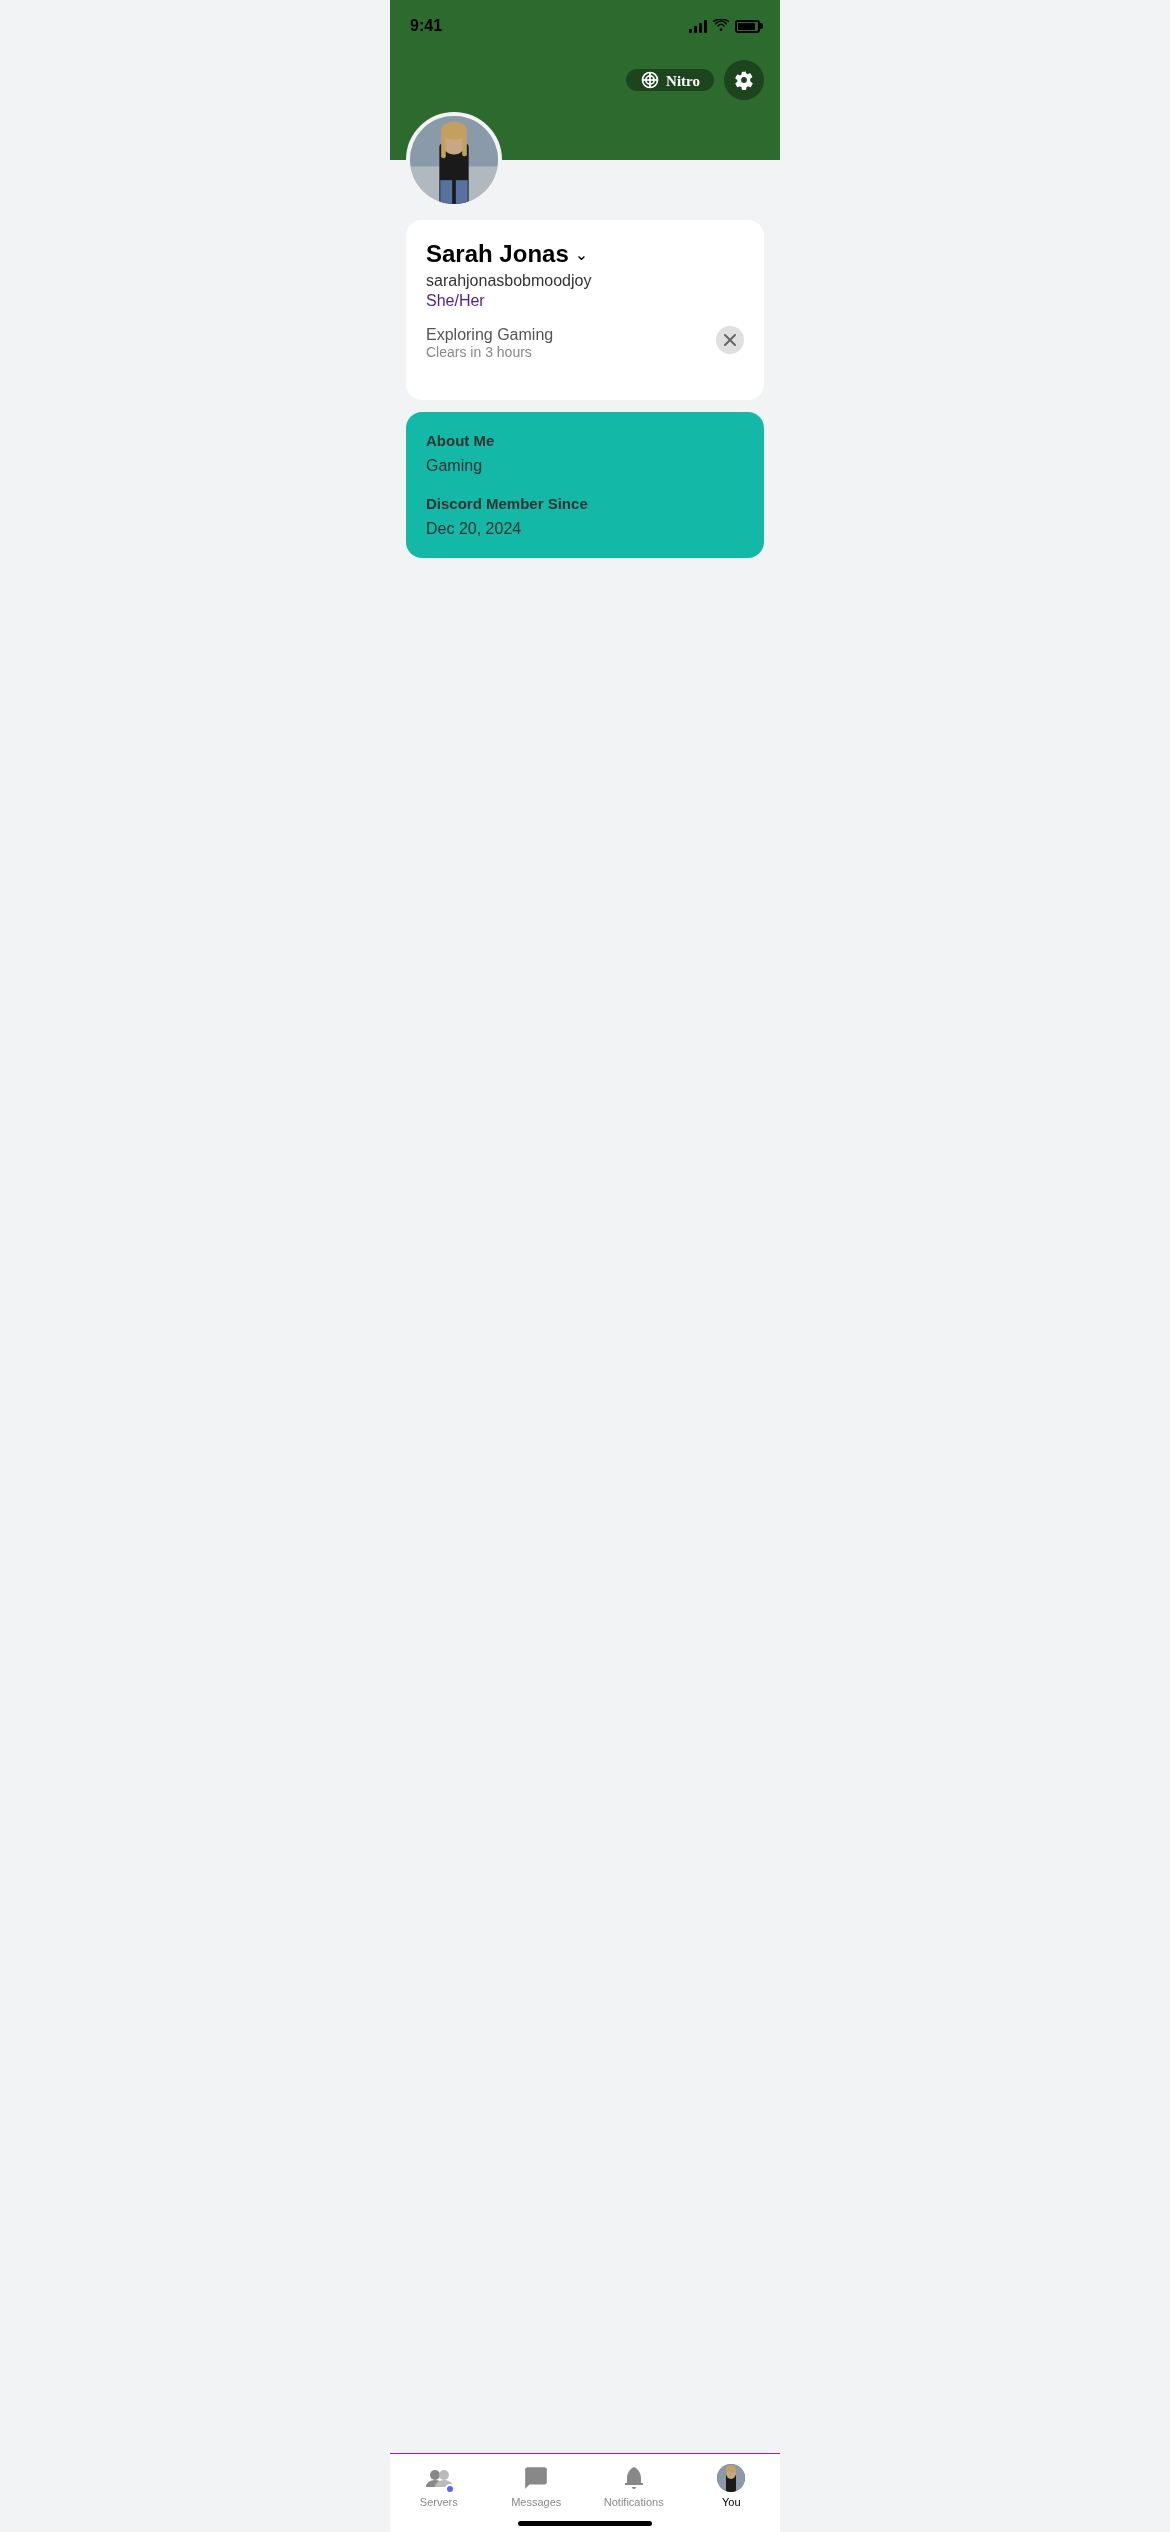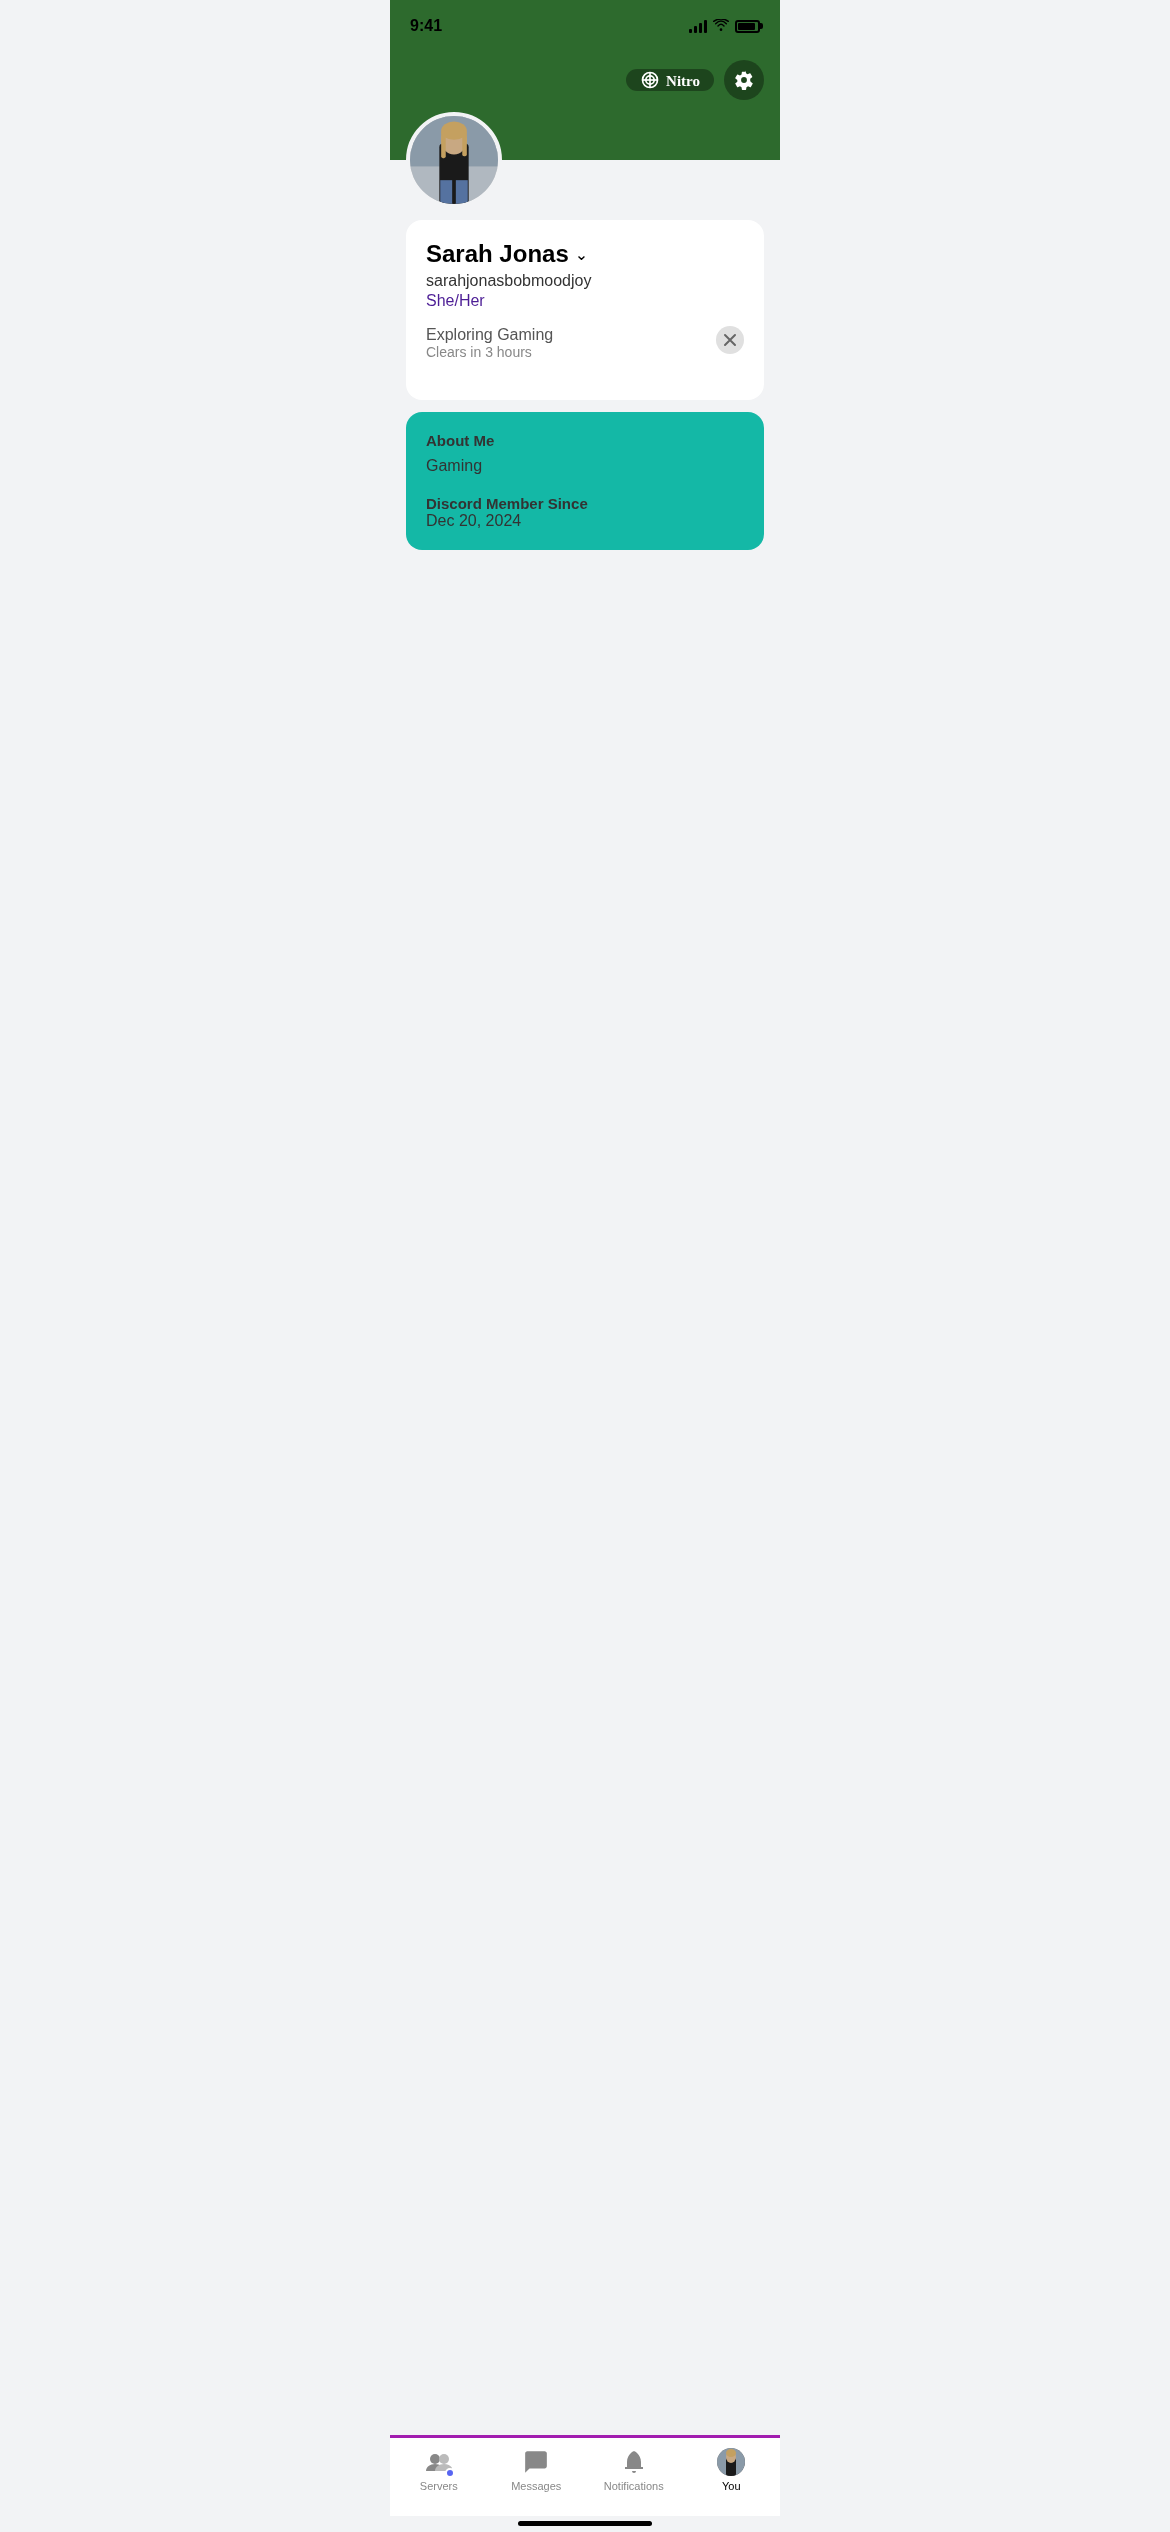--- a/index.html
+++ b/index.html
@@ -281,20 +281,21 @@
     .about-text {
       font-size: 16px;
       color: #333;
       margin-bottom: 20px;
     }
 
     .member-since-title {
       font-size: 15px;
       font-weight: 700;
       color: #333;
+      margin-bottom: 8px;
     }
 
     .member-since-date {
       font-size: 16px;
       color: #333;
     }
 
     
     .friends-card {
       background: #fff;
@@ -314,26 +315,26 @@
     }
 
     .chevron-right {
       color: #888;
       font-size: 18px;
     }
 
     
     .bottom-nav {
       position: fixed;
-      bottom: 16px;
+      bottom: 0;
       left: 50%;
       transform: translateX(-50%);
       width: 390px;
       background: #fff;
-      border-top: 3px solid #a21caf;
+      border-top: 1px solid #a21caf;
       display: flex;
       justify-content: space-around;
       align-items: center;
       padding: 10px 0 24px 0;
       z-index: 100;
     }
 
     .nav-item {
       display: flex;
       flex-direction: column;

